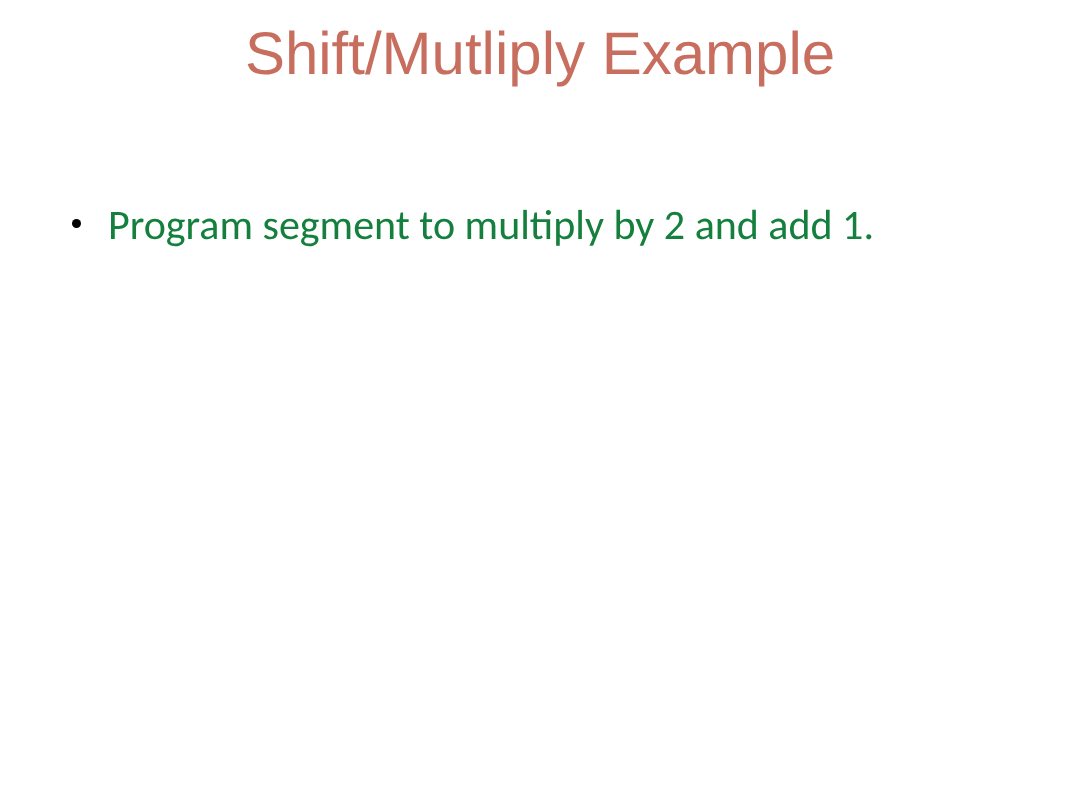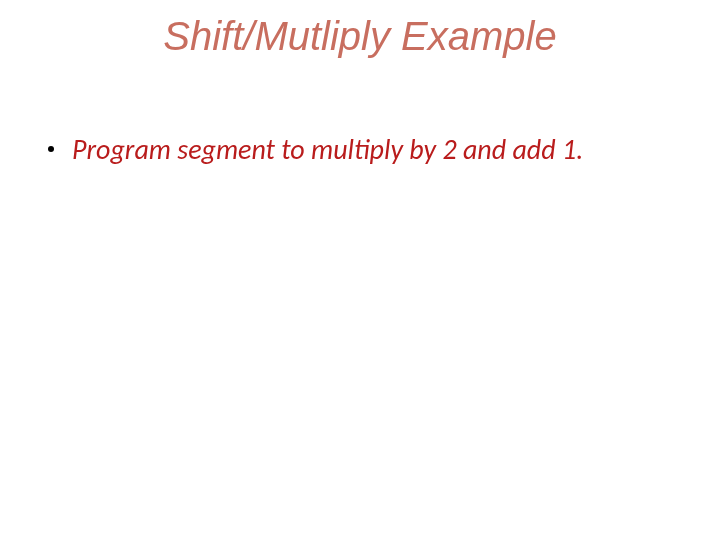--- a/index.html
+++ b/index.html
@@ -9,21 +9,20 @@
     height: 540px;
     background: #ffffff;
     font-family: "Calibri", "Segoe UI", Arial, sans-serif;
     overflow: hidden;
   }
   .slide {
     width: 720px;
     height: 540px;
     position: relative;
     box-sizing: border-box;
-    font-style: italic;
   }
   .title {
     position: absolute;
     top: 14px;
     left: 0;
     width: 720px;
     text-align: center;
     font-family: "Comic Sans MS", "Comic Sans", cursive, sans-serif;
     font-size: 40px;
     color: #c86e5f;
@@ -32,21 +31,21 @@
   .body {
     position: absolute;
     top: 132px;
     left: 48px;
     right: 48px;
   }
   .bullet {
     display: flex;
     align-items: flex-start;
     font-size: 28px;
-    color: #b91c1c;
+    color: #15803d;
     line-height: 1.25;
   }
   .bullet .dot {
     width: 6px;
     height: 6px;
     border-radius: 50%;
     background: #000000;
     margin-top: 14px;
     margin-right: 18px;
     flex: 0 0 auto;

